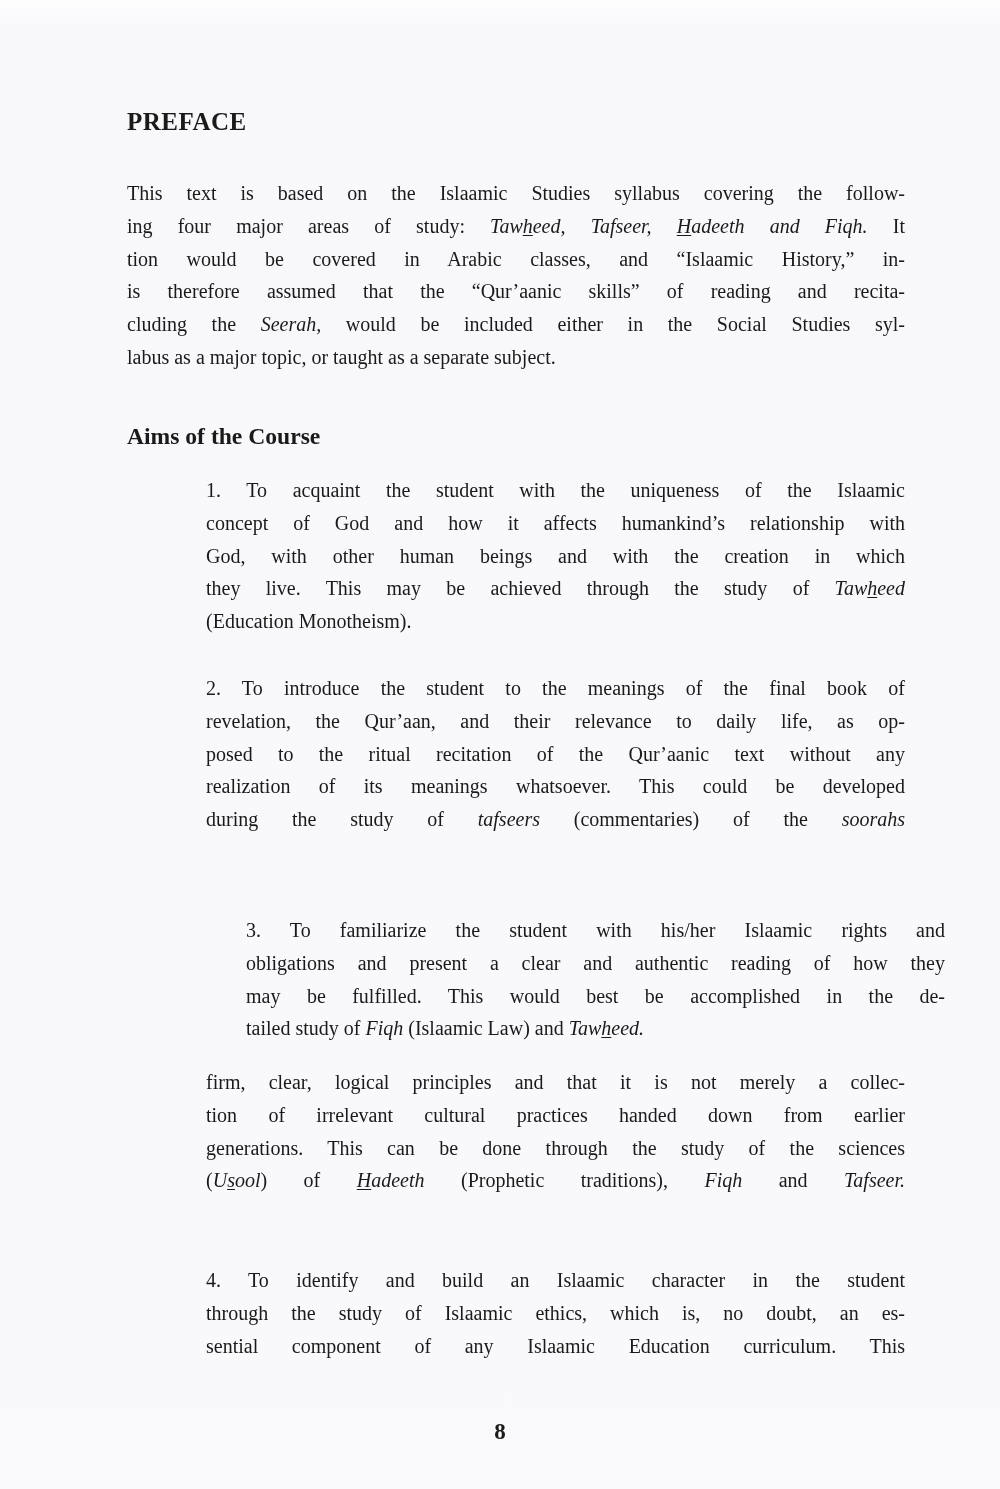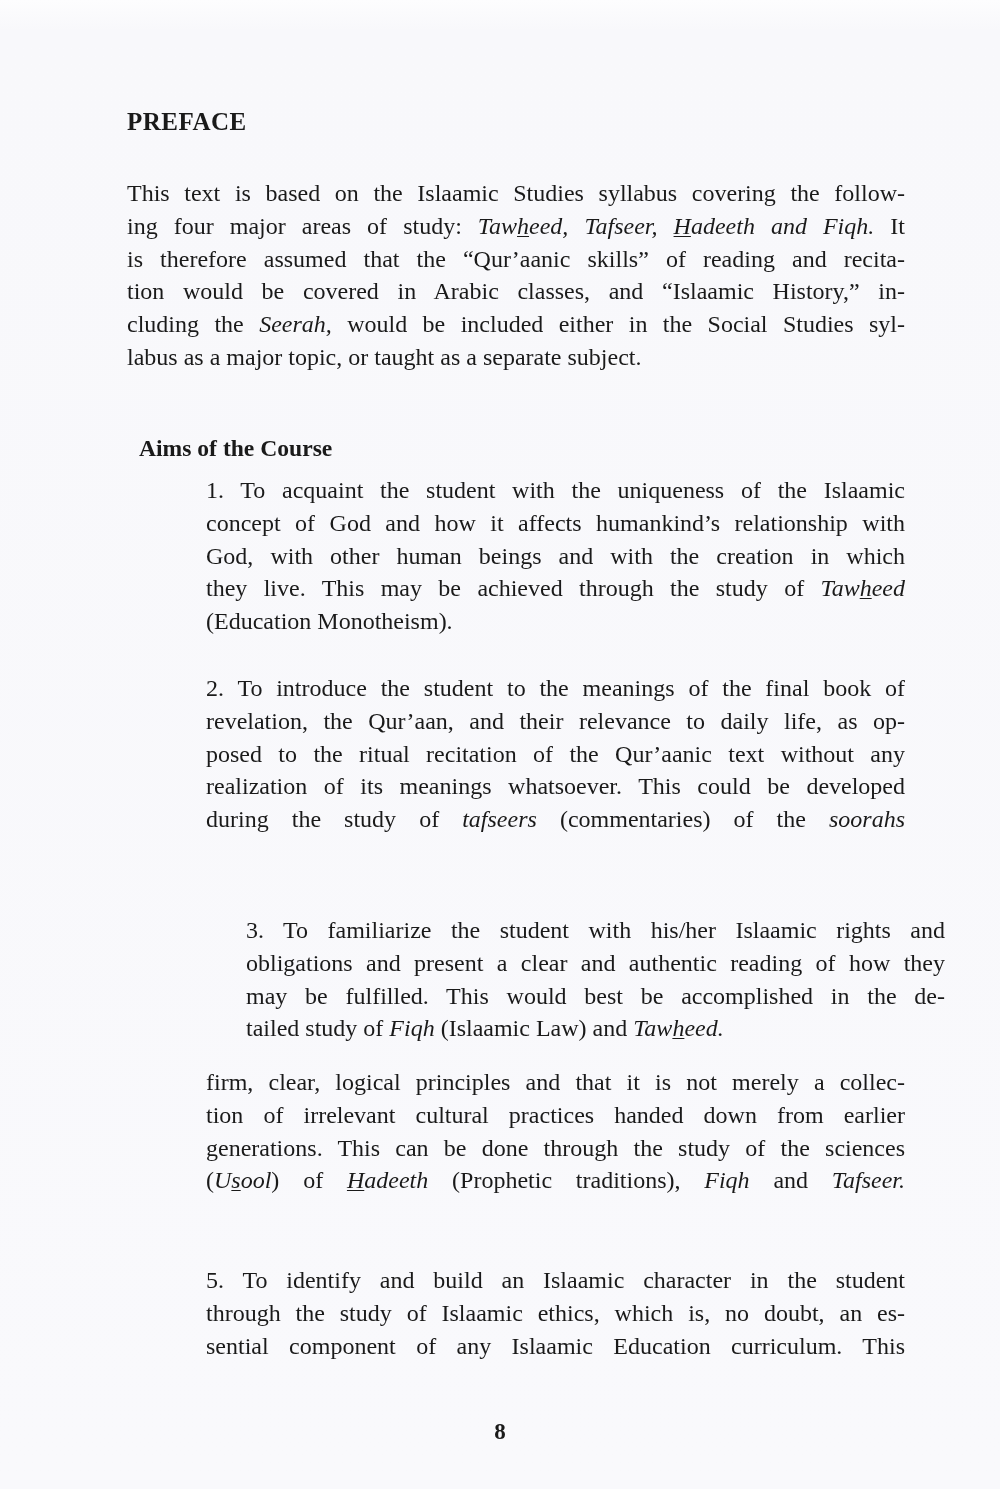--- a/index.html
+++ b/index.html
@@ -26,37 +26,37 @@
     position: absolute;
     left: 127px;
     top: 108px;
     font-size: 25px;
     font-weight: bold;
     letter-spacing: 0.5px;
     margin: 0;
   }
   .para {
     position: absolute;
-    font-size: 24px;
+    font-size: 20px;
     line-height: 32.8px;
     text-align: justify;
     margin: 0;
   }
   .preface-para {
     left: 127px;
     top: 177px;
     width: 778px;
   }
   .heading-sub {
     position: absolute;
     left: 127px;
     top: 423px;
     font-size: 23.6px;
     font-weight: bold;
-    margin: 12px;
+    margin: 0;
   }
   .aim {
     left: 206px;
     width: 699px;
   }
   .aim1 { top: 474px; }
   .aim2 { top: 672px; }
   .aim3 { top: 914px; margin-left: 40px; }
   .aim4 { top: 1066px; }
   .aim5 { top: 1264px; }
@@ -77,22 +77,22 @@
 </head>
 <body>
 
 <div class="page">
 
   <h1 class="heading-main">PREFACE</h1>
 
   <div class="para preface-para">
     <span class="line">This text is based on the Islaamic Studies syllabus covering the follow-</span>
     <span class="line">ing four major areas of study: <em class="rich">Taw<span class="ul">h</span>eed,</em> <em>Tafseer,</em> <em><span class="ul">H</span>adeeth and Fiqh.</em> It</span>
+    <span class="line">tion would be covered in Arabic classes, and “Islaamic History,” in-</span>
     <span class="line">is therefore assumed that the “Qur’aanic skills” of reading and recita-</span>
-    <span class="line">tion would be covered in Arabic classes, and “Islaamic History,” in-</span>
     <span class="line">cluding the <em>Seerah,</em> would be included either in the Social Studies syl-</span>
     <span class="line last">labus as a major topic, or taught as a separate subject.</span>
   </div>
 
   <h2 class="heading-sub">Aims of the Course</h2>
 
   <div class="para aim aim1">
     <span class="line">1. To acquaint the student with the uniqueness of the Islaamic</span>
     <span class="line">concept of God and how it affects humankind’s relationship with</span>
     <span class="line">God, with other human beings and with the creation in which</span>
@@ -116,19 +116,19 @@
   </div>
 
   <div class="para aim aim4">
     <span class="line">firm, clear, logical principles and that it is not merely a collec-</span>
     <span class="line">tion of irrelevant cultural practices handed down from earlier</span>
     <span class="line">generations. This can be done through the study of the sciences</span>
     <span class="line">(<em>U<span class="ul">s</span>ool</em>) of <em><span class="ul">H</span>adeeth</em> (Prophetic traditions), <em>Fiqh</em> and <em>Tafseer.</em></span>
   </div>
 
   <div class="para aim aim5">
-    <span class="line">5. To identify and build an Islaamic character in the student</span>
+    <span class="line">4. To identify and build an Islaamic character in the student</span>
     <span class="line">through the study of Islaamic ethics, which is, no doubt, an es-</span>
     <span class="line">sential component of any Islaamic Education curriculum. This</span>
   </div>
 
   <div class="page-number">8</div>
 </div>
 
 </body></html>

